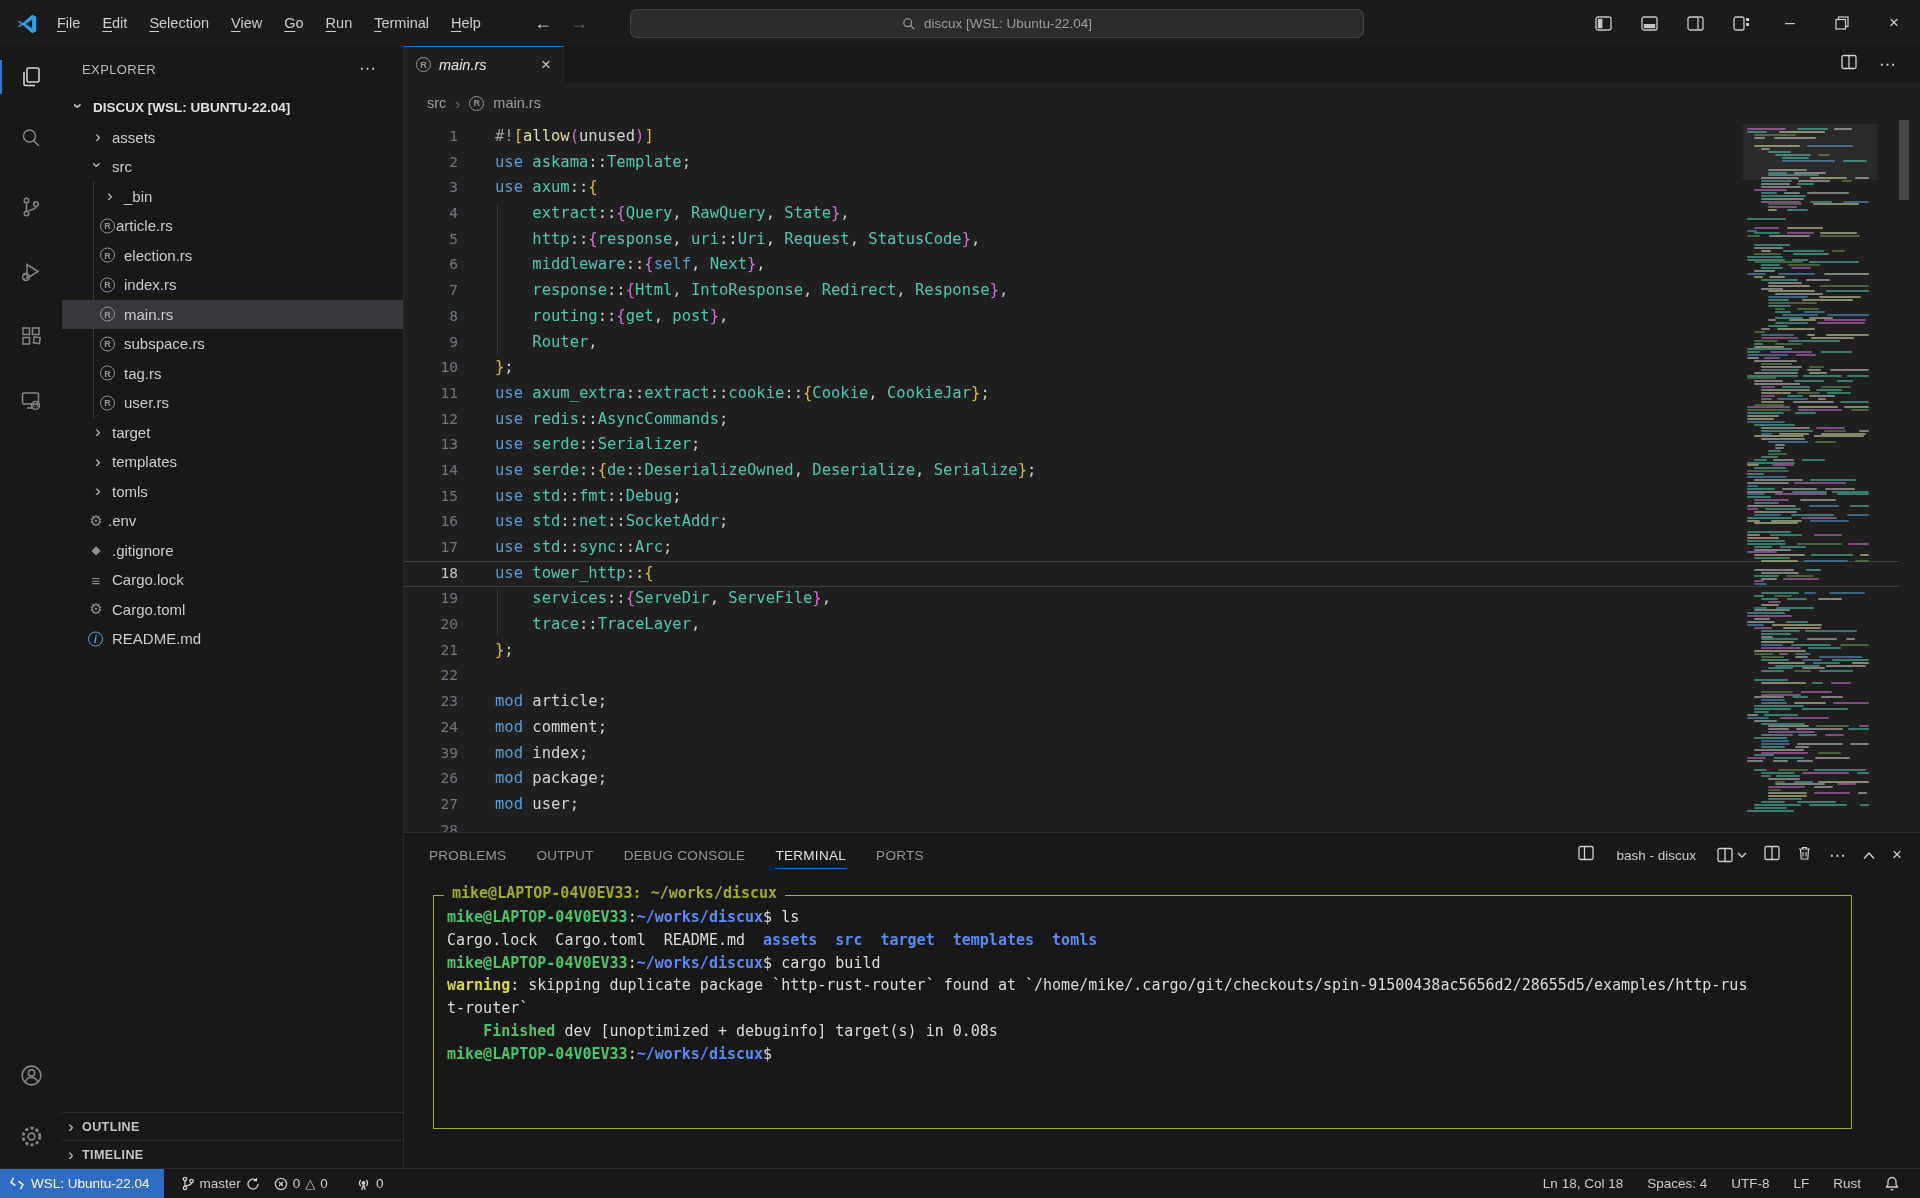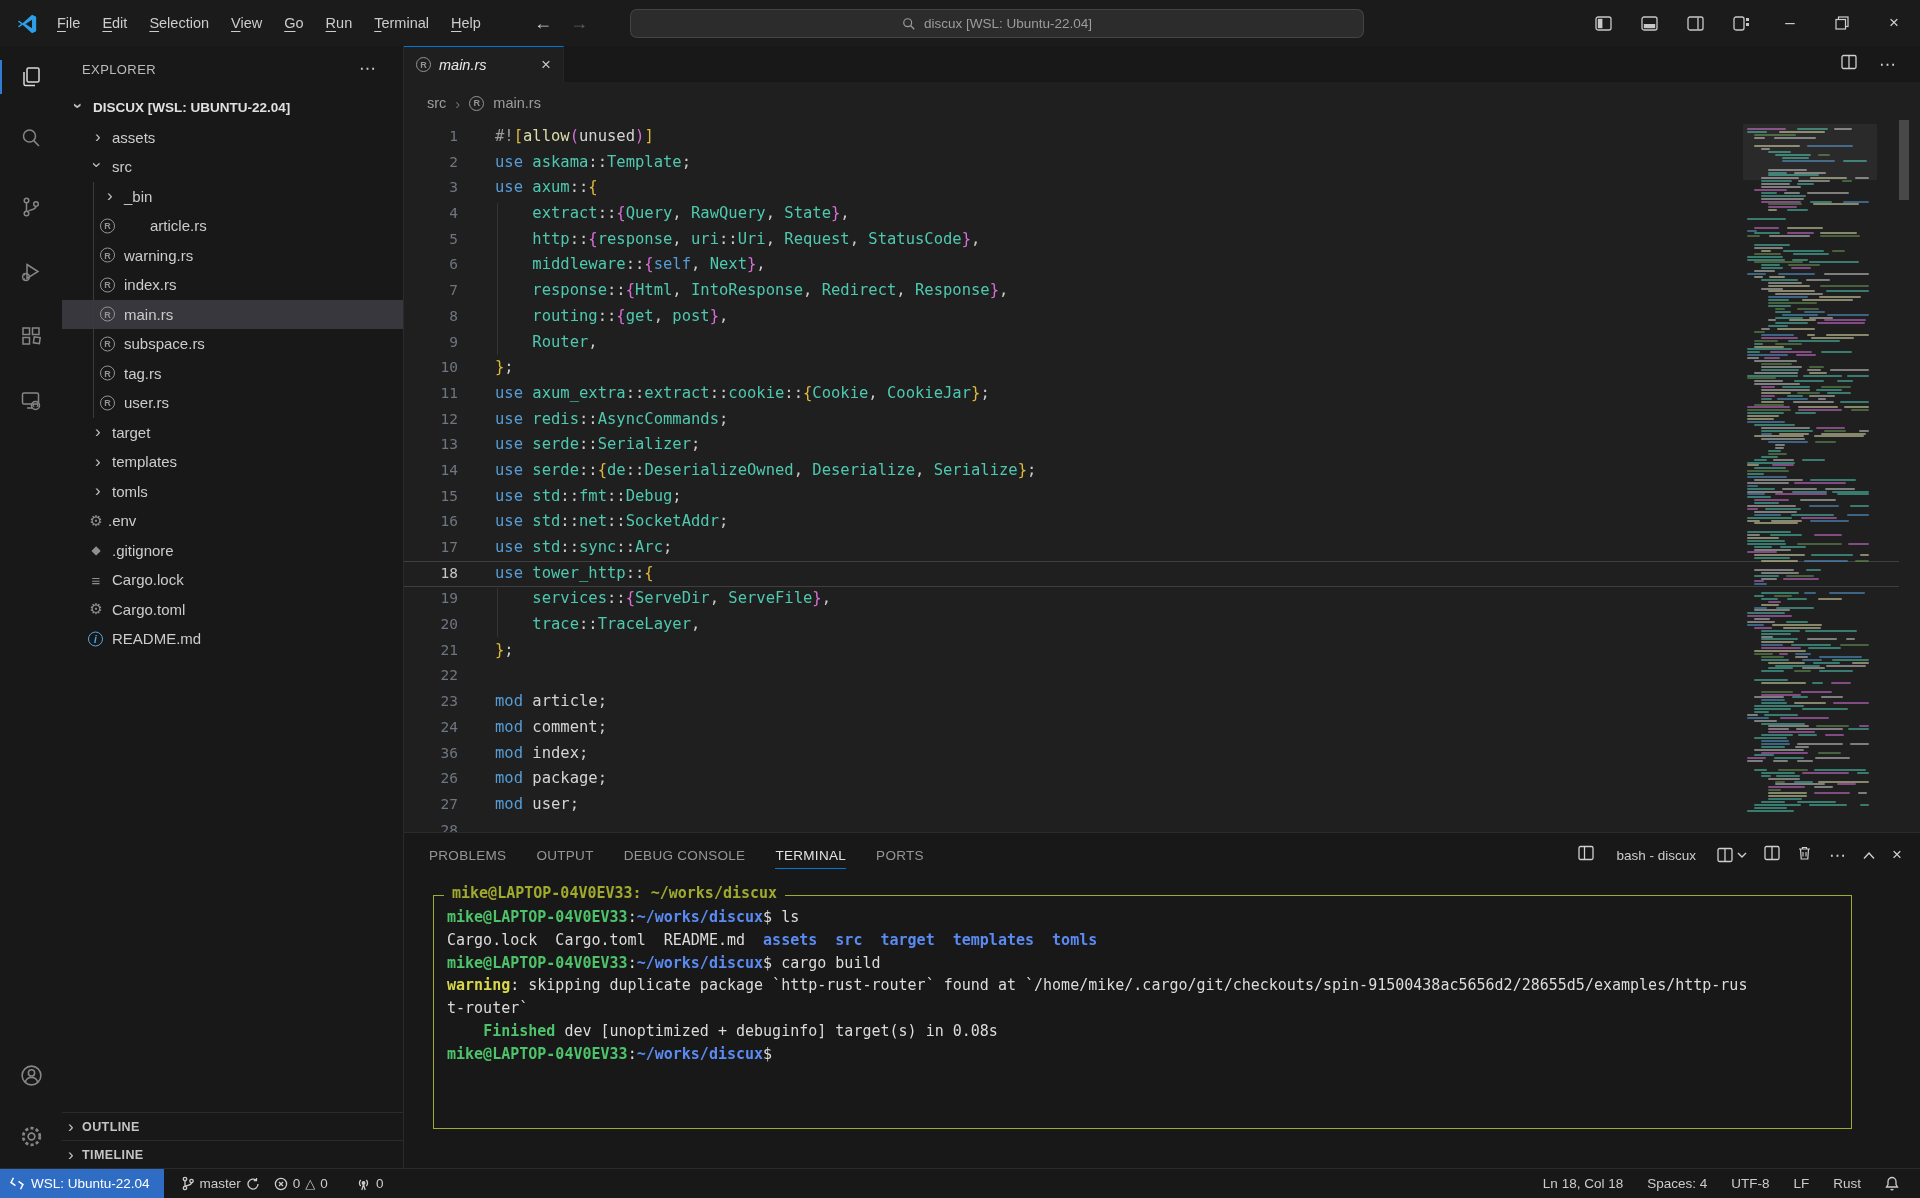--- a/index.html
+++ b/index.html
@@ -249,27 +249,27 @@
         <span style="margin-left:50px">src</span>
       </div>
       <div class="row">
         <span class="chev" style="left:45px">›</span>
         <span style="margin-left:62px">_bin</span>
       </div>
       <div class="row">
         <span class="fico" style="left:38px">
           <span class="rs-ico">R</span>
         </span>
-        <span style="margin-left:88px">article.rs</span>
+        <span style="margin-left:54px">article.rs</span>
       </div>
       <div class="row">
         <span class="fico" style="left:38px">
           <span class="rs-ico">R</span>
         </span>
-        <span style="margin-left:62px">warning.rs</span>
+        <span style="margin-left:62px">election.rs</span>
       </div>
       <div class="row">
         <span class="fico" style="left:38px">
           <span class="rs-ico">R</span>
         </span>
         <span style="margin-left:62px">index.rs</span>
       </div>
       <div class="row selected">
         <span class="fico" style="left:38px">
           <span class="rs-ico">R</span>
@@ -457,21 +457,21 @@
         </div>
         <div class="code-line">
           <span class="num">23</span>
           <span class="txt"><span class="tk-k">mod</span><span class="tk-w"> article</span><span class="tk-p">;</span></span>
         </div>
         <div class="code-line">
           <span class="num">24</span>
           <span class="txt"><span class="tk-k">mod</span><span class="tk-w"> comment</span><span class="tk-p">;</span></span>
         </div>
         <div class="code-line">
-          <span class="num">36</span>
+          <span class="num">39</span>
           <span class="txt"><span class="tk-k">mod</span><span class="tk-w"> index</span><span class="tk-p">;</span></span>
         </div>
         <div class="code-line">
           <span class="num">26</span>
           <span class="txt"><span class="tk-k">mod</span><span class="tk-w"> package</span><span class="tk-p">;</span></span>
         </div>
         <div class="code-line">
           <span class="num">27</span>
           <span class="txt"><span class="tk-k">mod</span><span class="tk-w"> user</span><span class="tk-p">;</span></span>
         </div>

